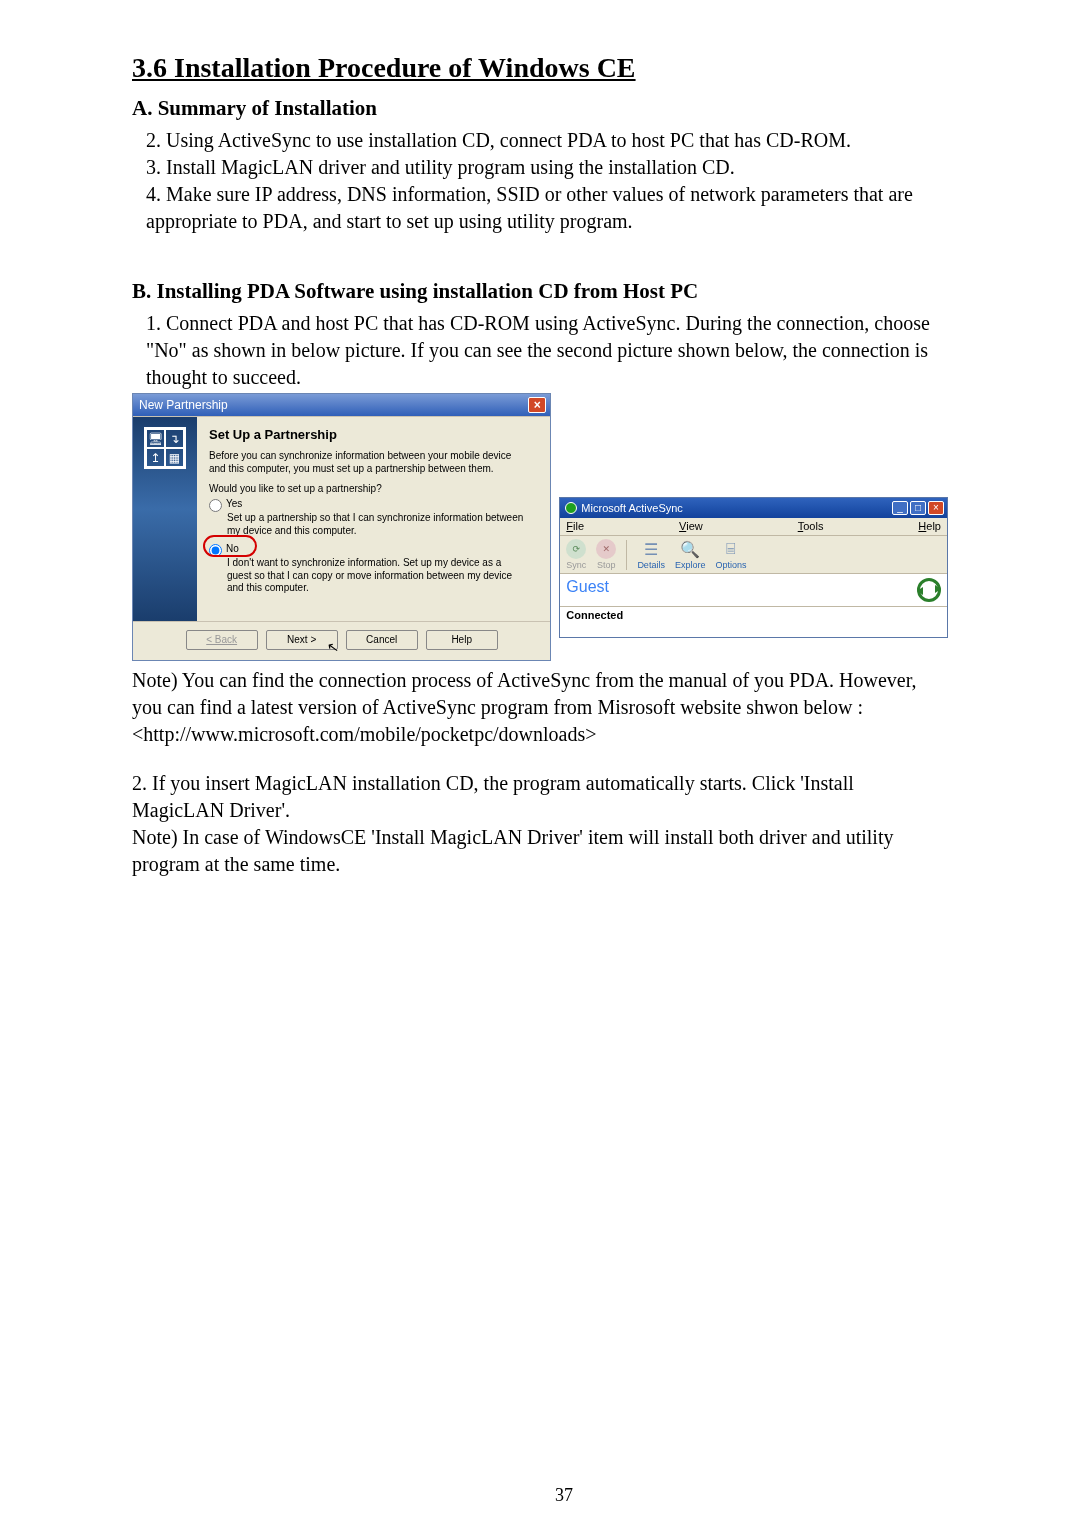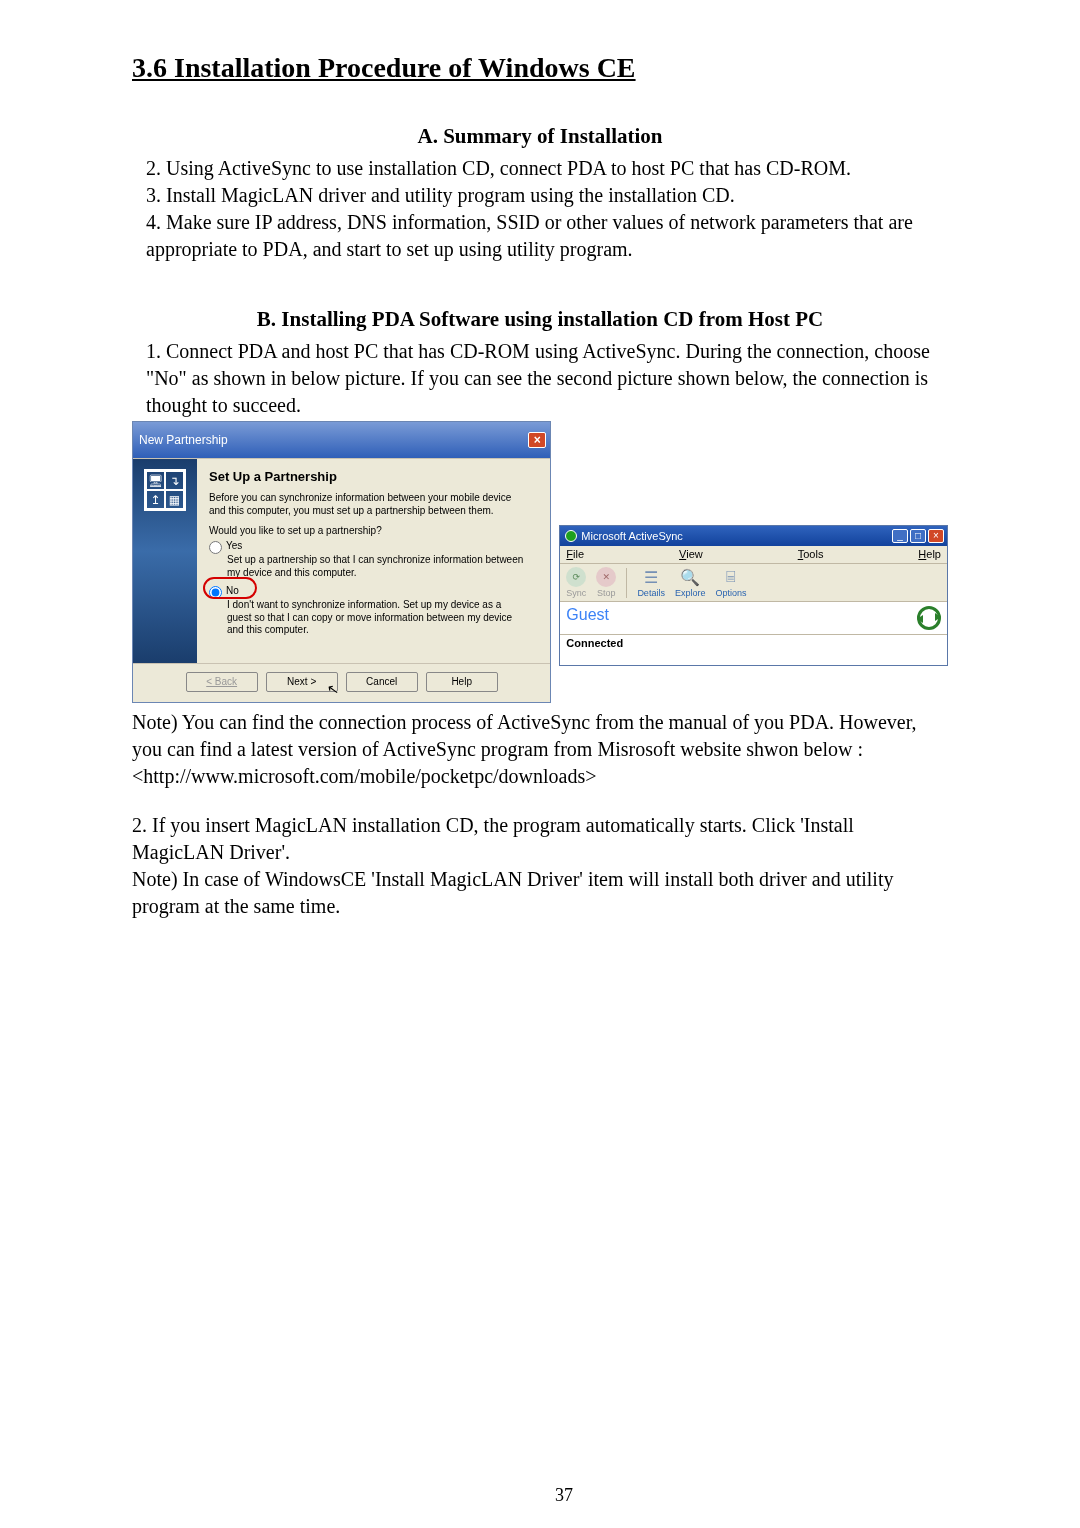--- a/index.html
+++ b/index.html
@@ -9,27 +9,26 @@
     background: #fff;
     font-family: "Times New Roman", Times, serif;
     color: #000;
     padding: 52px 132px 0 132px;
     position: relative;
   }
   .section-title {
     font-size: 28px;
     font-weight: bold;
     text-decoration: underline;
-    margin-bottom: 40px;
+    margin-bottom: 12px;
   }
   .subhead {
     font-size: 21px;
     font-weight: bold;
     margin-bottom: 6px;
-    text-align: center;
   }
   .body-text {
     font-size: 20px;
     line-height: 1.35;
   }
   .indent { padding-left: 14px; }
   .gap-lg { height: 44px; }
 
   
   .shots {
@@ -43,21 +42,21 @@
 
   
   .np-dialog {
     width: 423px;
     border: 1px solid #6b86b3;
     background: #ece9d8;
     font-size: 11px;
     color: #000;
   }
   .np-title {
-    height: 36px;
+    height: 22px;
     background: linear-gradient(#7a9bd6, #2f5fb8);
     color: #fff;
     font-size: 12px;
     display: flex;
     align-items: center;
     justify-content: space-between;
     padding: 0 4px 0 6px;
   }
   .np-title .close {
     width: 18px;

